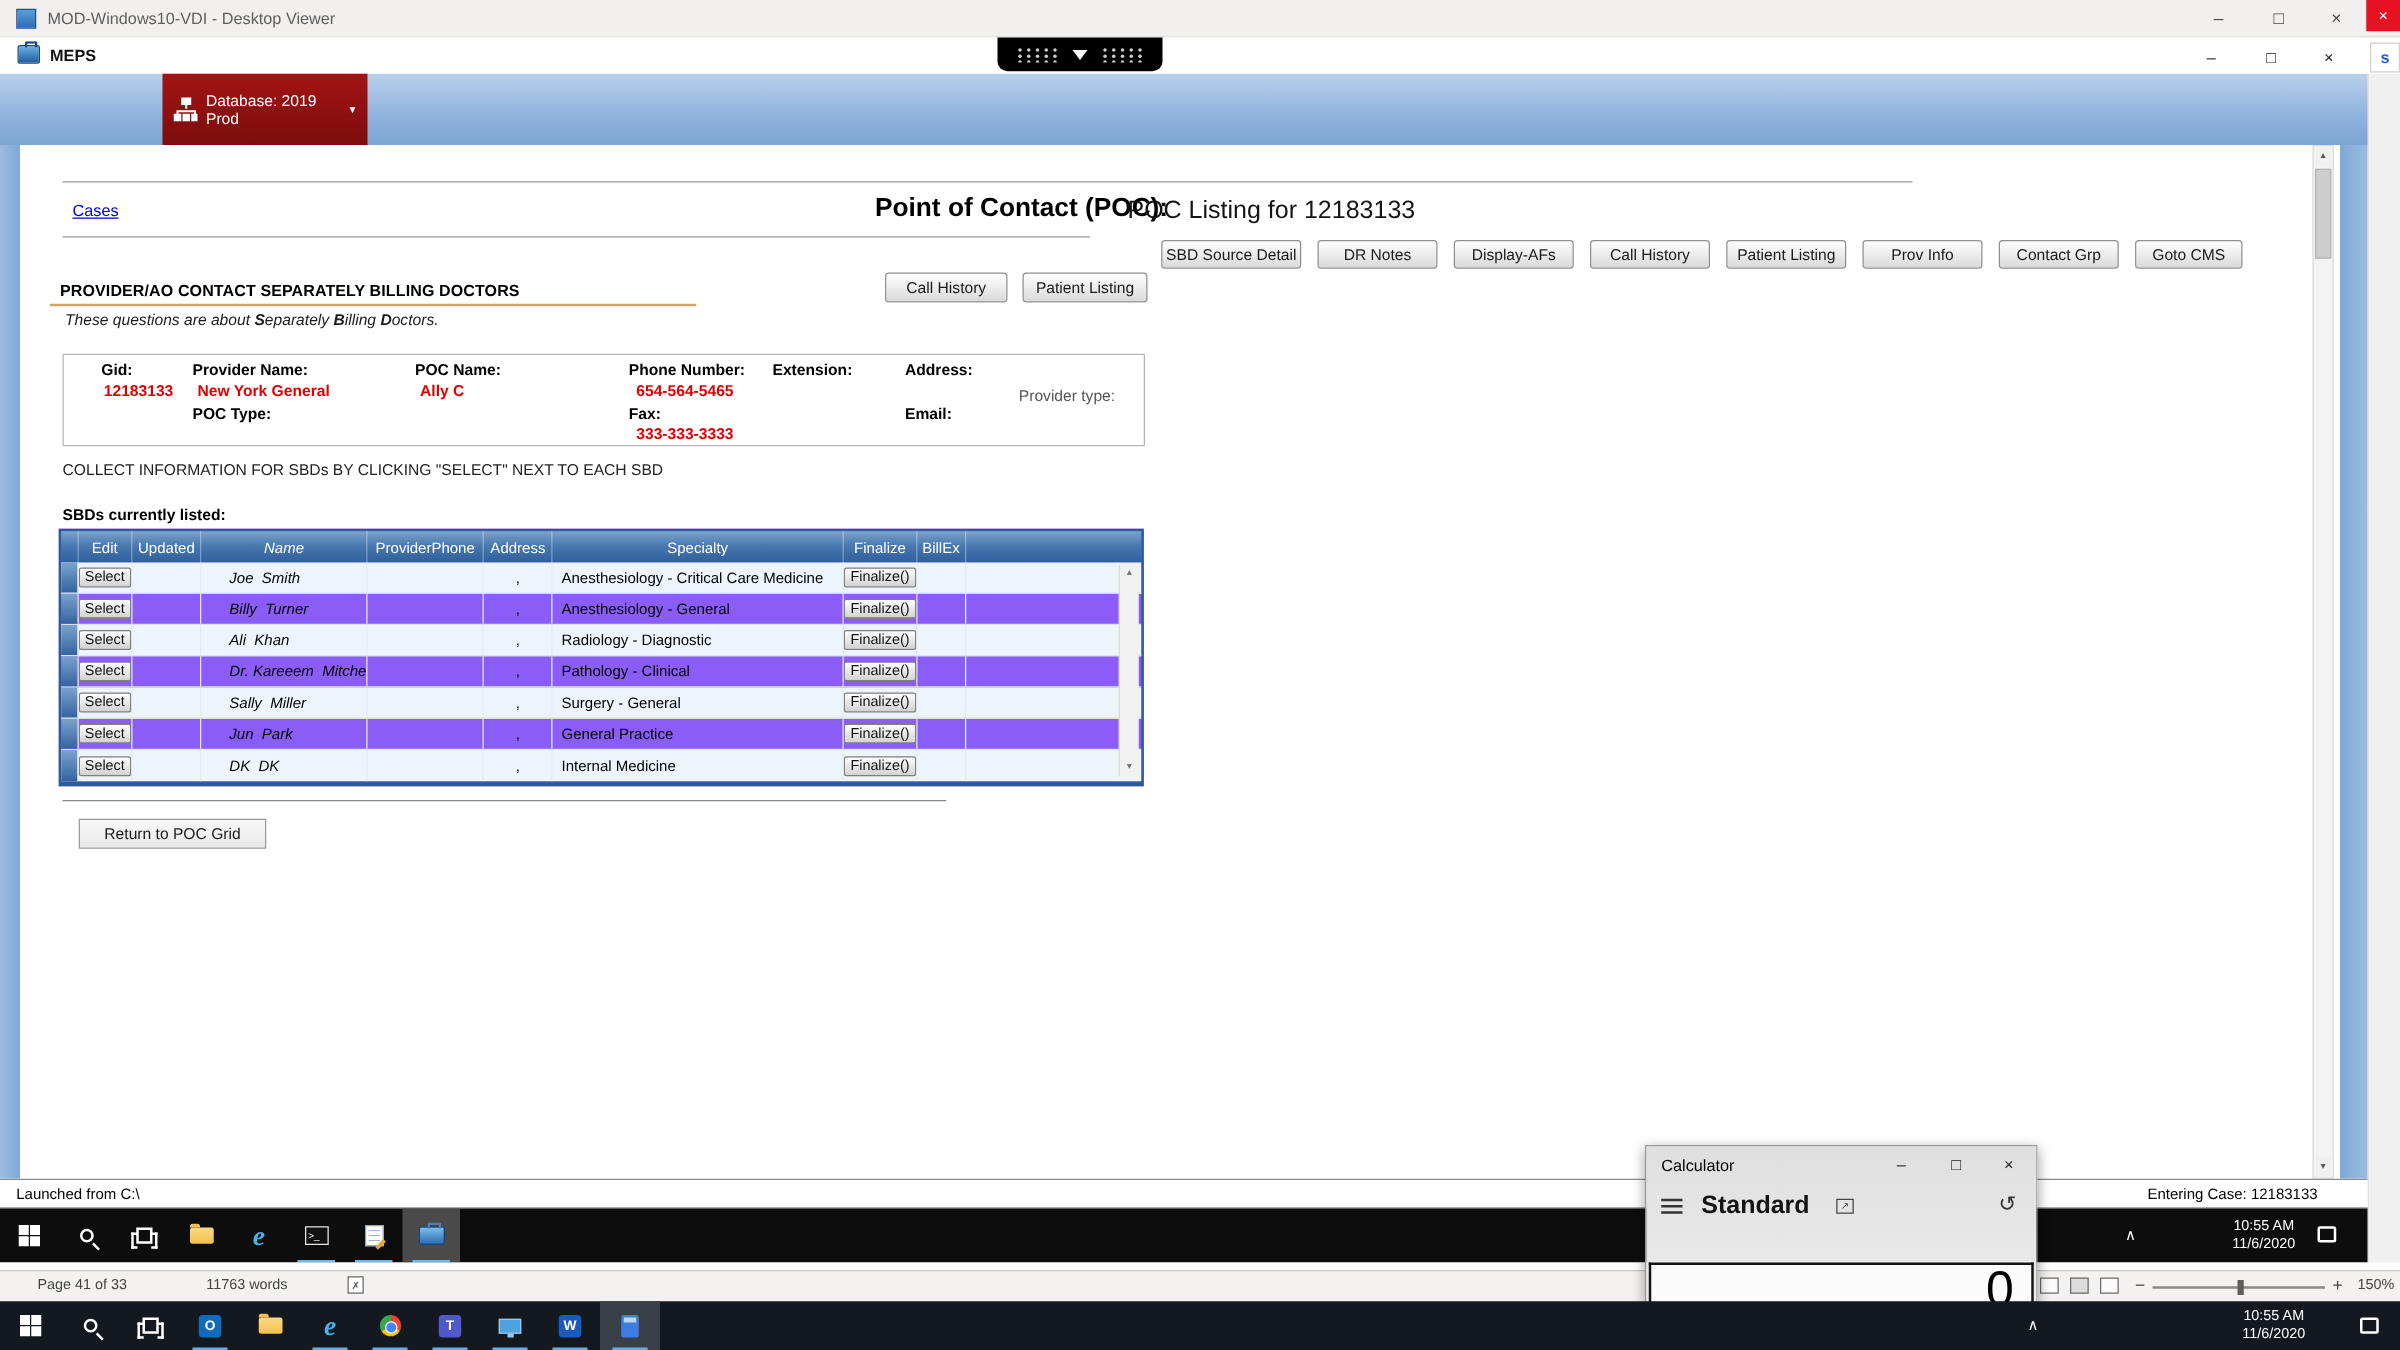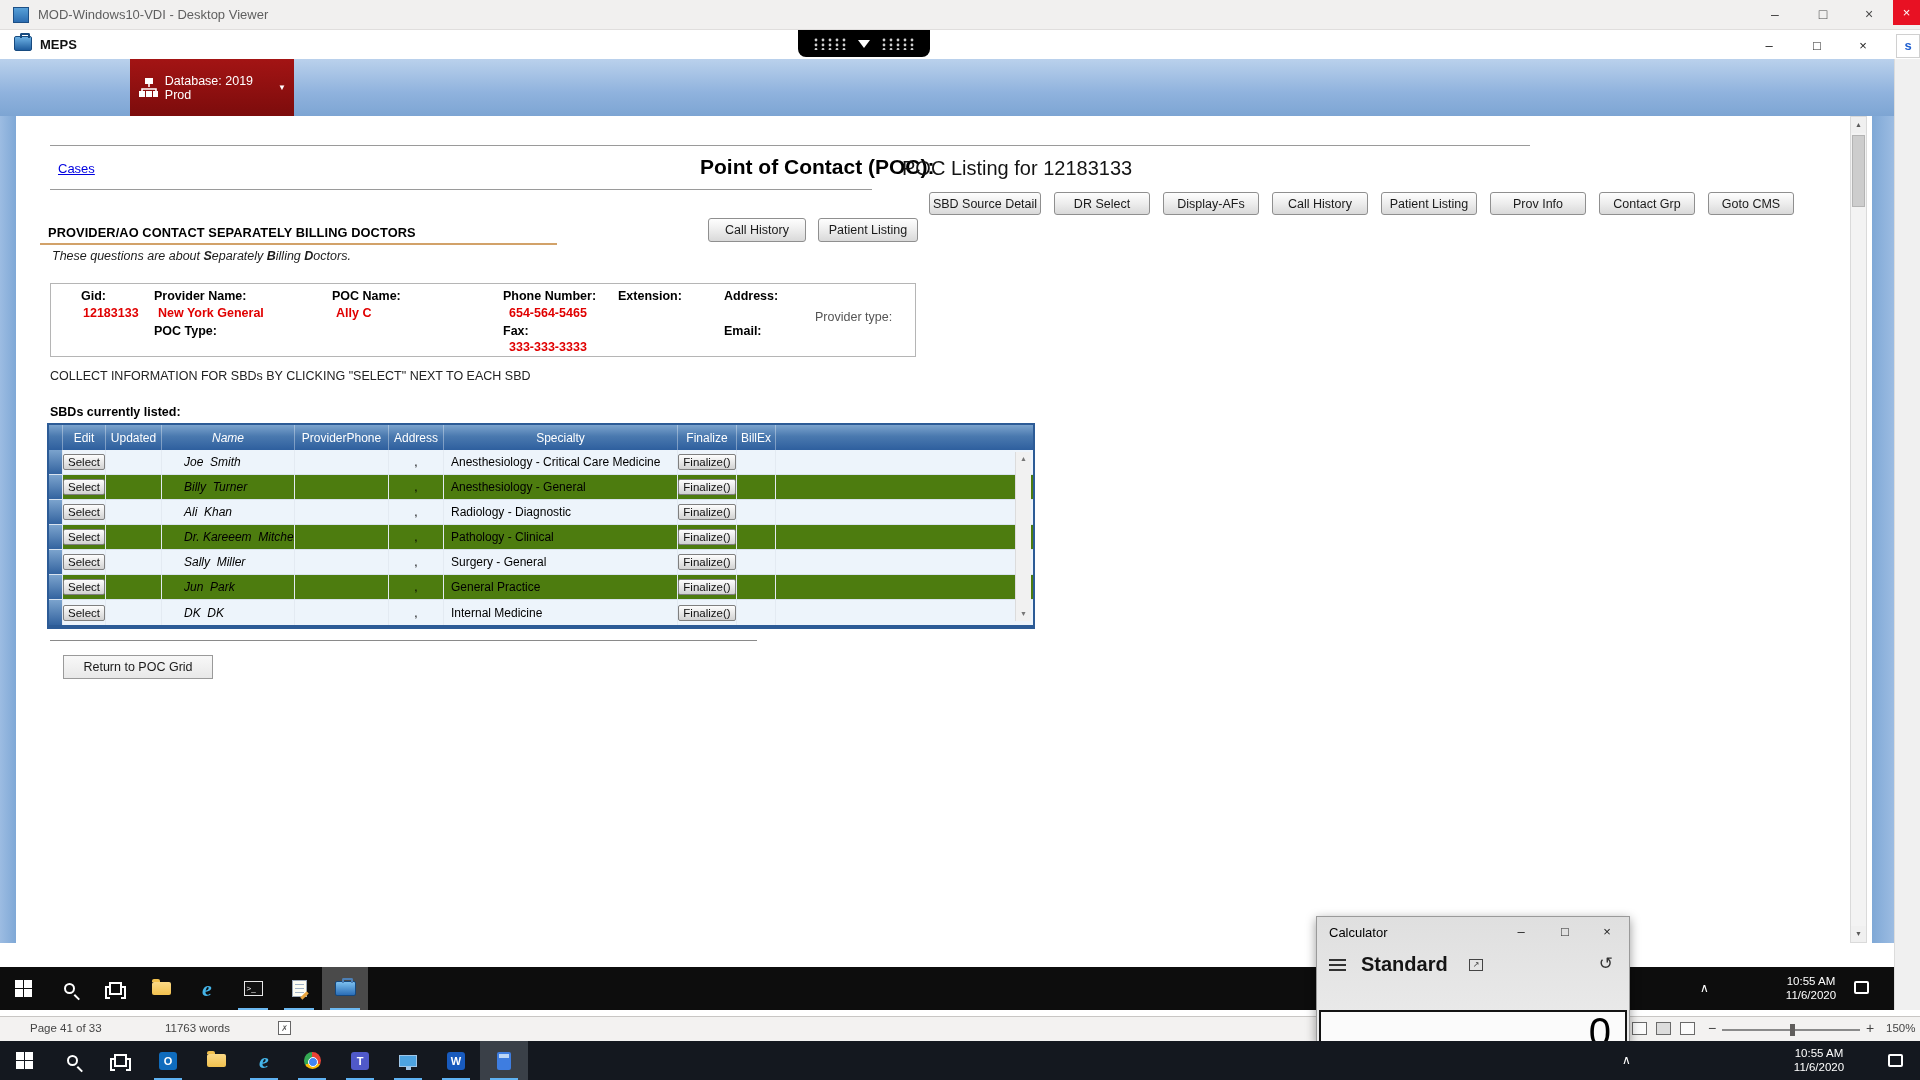--- a/index.html
+++ b/index.html
@@ -64,21 +64,21 @@
   .pbox { left:50px; top:283px; width:866px; height:74px; border:1px solid #b5b5b5; background:#fff; }
   .pl { position:absolute; font-size:12.5px; font-weight:bold; color:#000; white-space:nowrap; }
   .pv { position:absolute; font-size:12.5px; font-weight:bold; color:#e00000; white-space:nowrap; }
   .pg { position:absolute; font-size:12.5px; color:#555; }
 
   .collect { left:50px; top:369px; font-size:12.5px; color:#222; }
   .note { left:50px; top:387px; font-size:12.5px; font-weight:bold; color:#d40000; }
   .sbds { left:50px; top:405px; font-size:12.5px; font-weight:bold; color:#000; }
 
   
-  .sbd-table { left:47px; top:423px; width:988px; border:2px solid #2c5b96; border-bottom-width:4px; background:#4d7c0f; }
+  .sbd-table { left:47px; top:423px; width:868px; border:2px solid #2c5b96; border-bottom-width:4px; background:#8b5cf6; }
   .thead { display:flex; height:25px; background:linear-gradient(180deg,#7ba3cd 0%,#4a79af 45%,#2e5f9e 100%); }
   .th { color:#fff; font-size:12px; display:flex; align-items:center; justify-content:center; border-right:1px solid rgba(255,255,255,.35); }
   .trow { display:flex; height:25px; border-bottom:1px solid #d9e3ef; }
   .trow.alt { background:#edf4fb; }
   .td { font-size:12px; color:#000; display:flex; align-items:center; border-right:1px solid #e3eaf2; overflow:hidden; }
   .sel-col { background:linear-gradient(180deg,#7ba3cd,#33639f); }
   .c-sel{width:14px;} .c-edit{width:43px;justify-content:center;} .c-upd{width:56px;}
   .c-name{width:133px; padding-left:22px; white-space:pre;font-style:italic;} .c-ph{width:94px;} .c-addr{width:55px; justify-content:center;}
   .c-spec{width:234px; padding-left:7px;} .c-fin{width:59px; justify-content:center;} .c-bx{width:39px;}
   .c-fill{width:123px; border-right:none;}
@@ -268,21 +268,21 @@
   <div class="abs edge-blue-r"></div>
 
   <div class="abs hrule" style="left:50px; top:145px; width:1480px;"></div>
   <div class="abs hrule" style="left:50px; top:189px; width:822px;"></div>
   <a class="abs cases">Cases</a>
   <div class="abs poc-title">Point of Contact (POC):</div>
   <div class="abs poc-sub">POC Listing for 12183133</div>
 
   <div class="abs act-row">
     <div class="win-btn ab w1">SBD Source Detail</div>
-    <div class="win-btn ab">DR Select</div>
+    <div class="win-btn ab">DR Notes</div>
     <div class="win-btn ab">Display-AFs</div>
     <div class="win-btn ab">Call History</div>
     <div class="win-btn ab">Patient Listing</div>
     <div class="win-btn ab">Prov Info</div>
     <div class="win-btn ab">Contact Grp</div>
     <div class="win-btn ab w8">Goto CMS</div>
   </div>
 
   <div class="abs sec-head">PROVIDER/AO CONTACT SEPARATELY BILLING DOCTORS</div>
   <div class="abs sec-rule"></div>
@@ -460,20 +460,24 @@
 
   <div class="abs hrule" style="left:50px; top:640px; width:707px; background:#8a8a8a;"></div>
   <div class="abs win-btn return-btn">Return to POC Grid</div>
 
   <div class="abs app-scroll">
     <span class="btn" style="top:0;">▲</span>
     <span class="thumb"></span>
     <span class="btn" style="bottom:0;">▼</span>
   </div>
 
+  <div class="abs status-strip">
+    <span class="abs" style="left:13px; top:4px;">Launched from C:\</span>
+    <span class="abs" style="left:1718px; top:4px;">Entering Case: 12183133</span>
+  </div>
 
   <div class="abs vdi-bar">
     <div class="tb-slot">
         <span class="win-logo">
           <i></i>
           <i></i>
           <i></i>
           <i></i>
         </span>
       </div>

